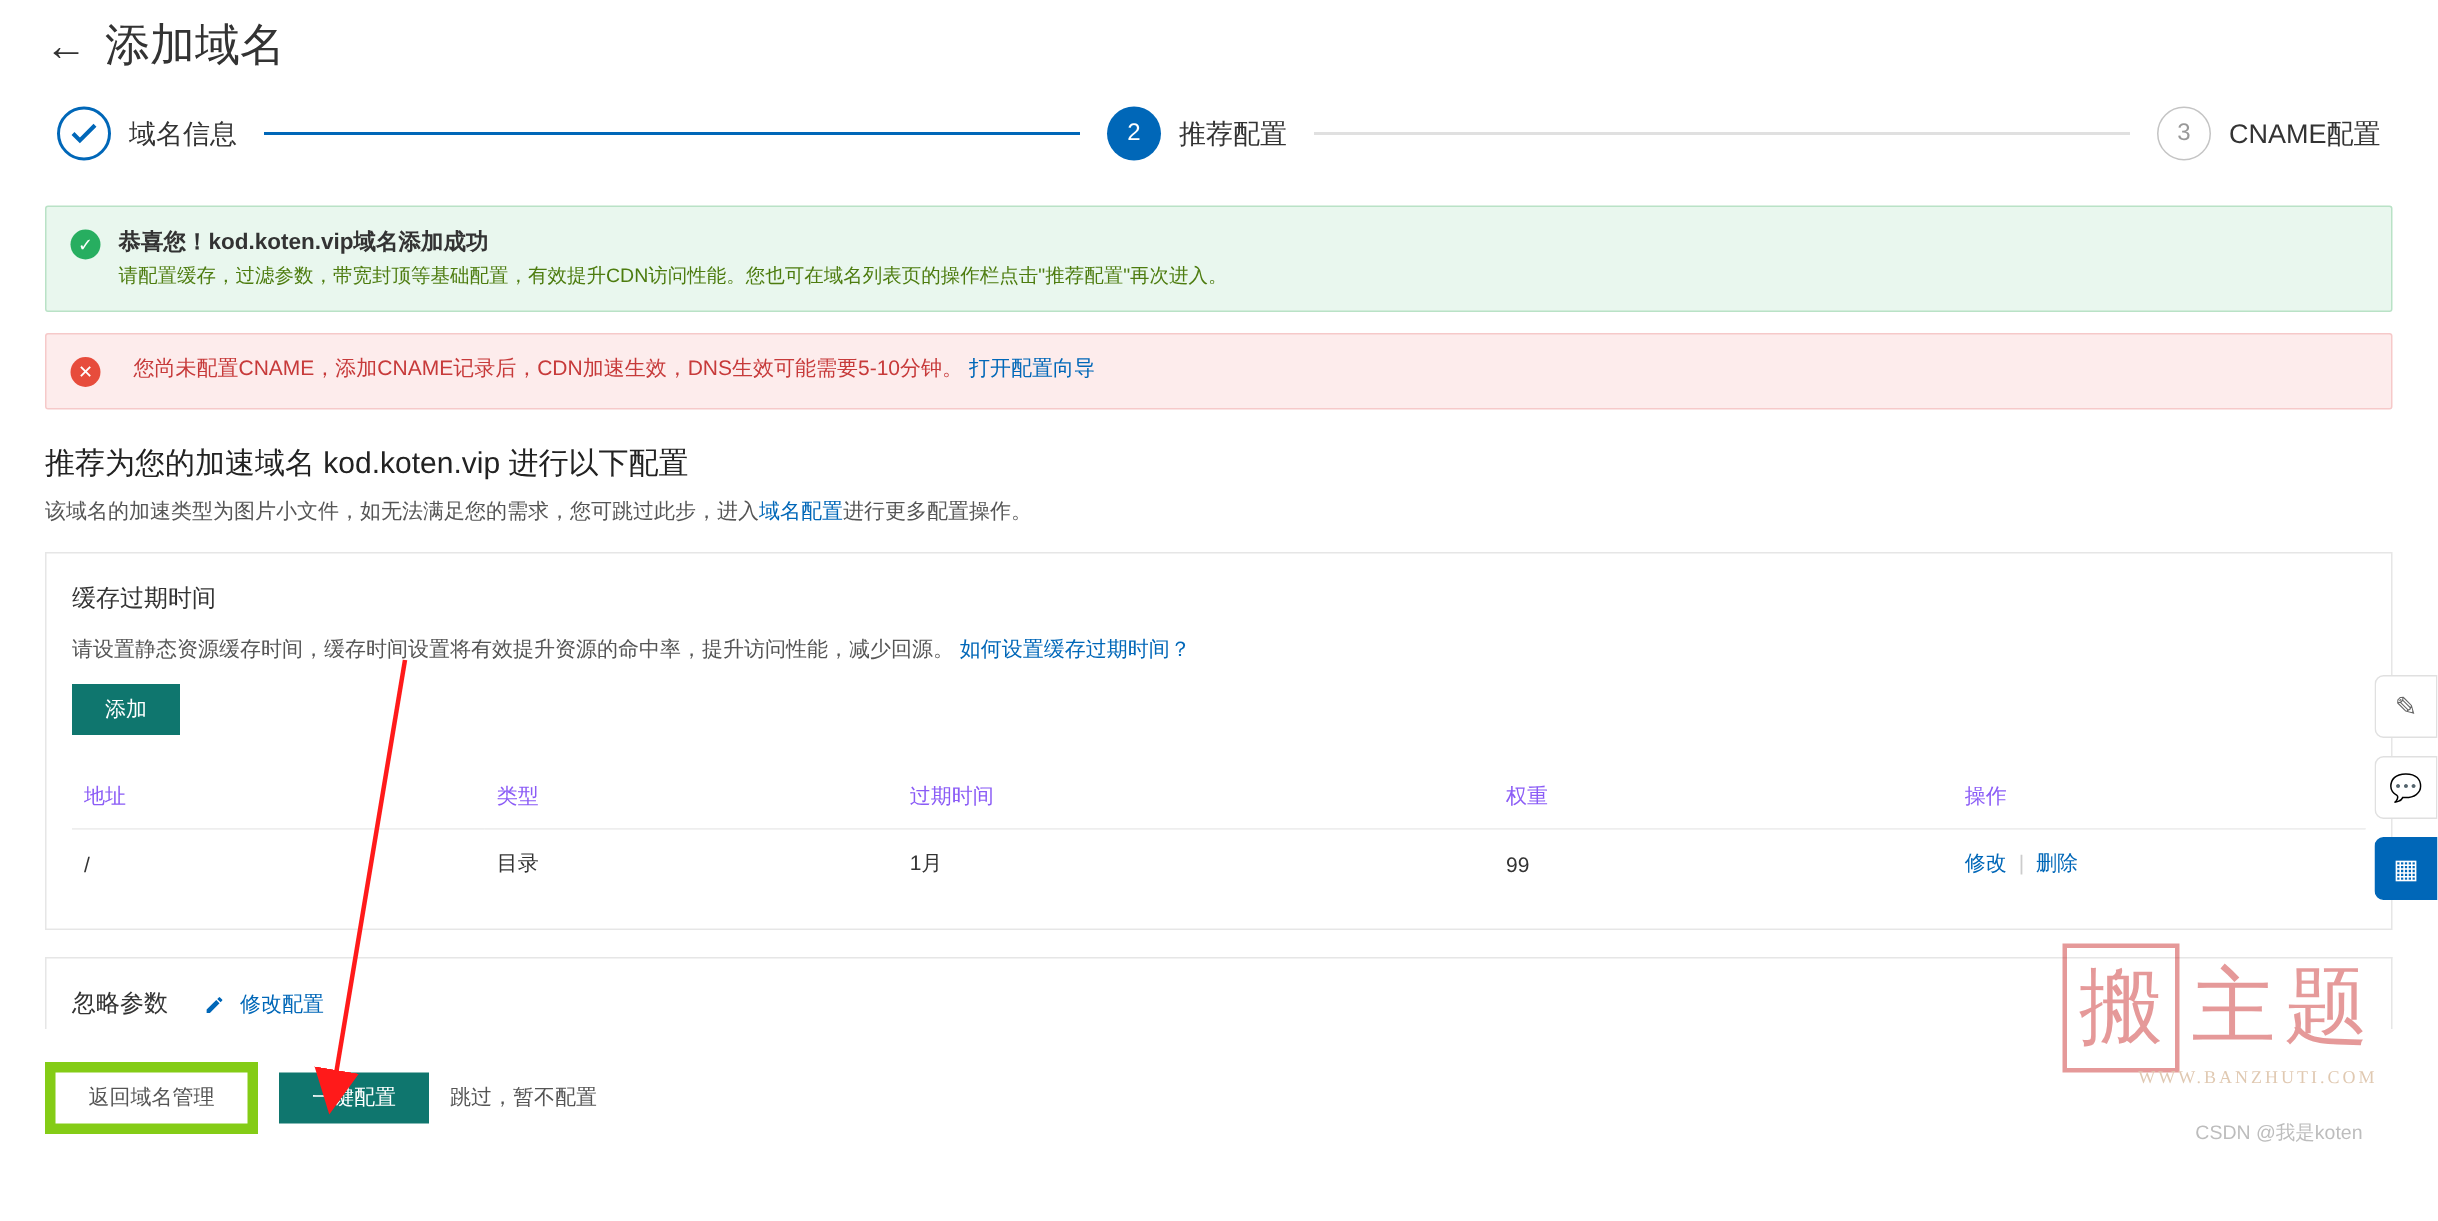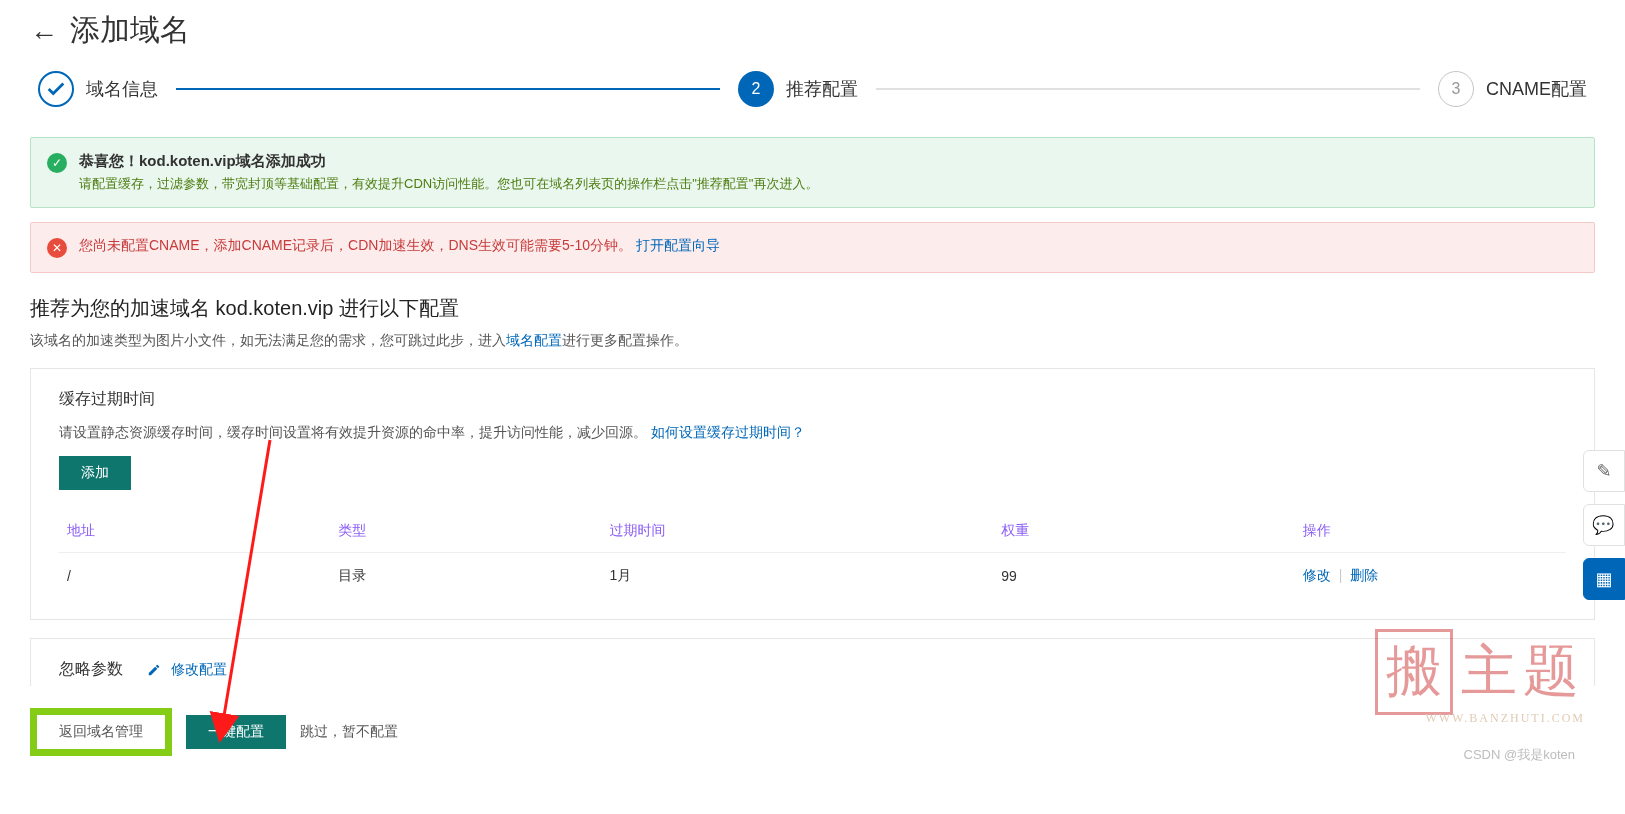--- a/index.html
+++ b/index.html
@@ -20,25 +20,25 @@
   .check-svg { width:22px; height:22px; }
   .alert { border-radius:2px; padding:14px 16px; margin-bottom:14px; display:flex; align-items:flex-start; }
   .alert-success { background:#e9f7ee; border:1px solid #b9e2c6; }
   .alert-error { background:#fdecec; border:1px solid #f6c9c9; }
   .alert-icon { width:20px; height:20px; border-radius:50%; flex-shrink:0; margin-right:12px; display:flex; align-items:center; justify-content:center; font-size:12px; color:#fff; margin-top:1px; }
   .alert-success .alert-icon { background:#27ae60; }
   .alert-error .alert-icon { background:#e74c3c; }
   .alert-body { flex:1; }
   .alert-title { font-weight:600; font-size:15px; color:#333; margin-bottom:4px; }
   .alert-desc { font-size:13px; color:#4d7c0f; }
-  .alert-error .alert-row { color:#c73a3a; font-size:14px; }
+  .alert-error .alert-row { color:#c73a3a; font-size:14px;margin-left:10px; }
   .link { color:#0067b8; cursor:pointer; }
   .section-head { font-size:20px; font-weight:400; margin:22px 0 10px 0; color:#222; }
   .section-sub { font-size:14px; color:#555; margin-bottom:18px; }
-  .card { border:1px solid #e6e6e6; padding:20px 28px; margin-bottom:18px; }
+  .card { border:1px solid #e6e6e6; padding:20px 17px; margin-bottom:18px; }
   .card-title { font-size:16px; font-weight:500; color:#333; margin-bottom:14px; }
   .card-desc { font-size:14px; color:#555; margin-bottom:14px; }
   .btn { display:inline-block; padding:8px 22px; font-size:14px; cursor:pointer; border:none; }
   .btn-primary { background:#0f766e; color:#fff; }
   .btn-default { background:#fff; color:#555; border:7px solid #84cc16; }
   .table { width:100%; margin-top:20px; border-collapse:collapse; }
   .table th { text-align:left; font-weight:400; color:#8b5cf6; font-size:14px; padding:12px 8px; border-bottom:1px solid #eee; }
   .table td { text-align:left; color:#333; font-size:14px; padding:14px 8px; }
   .row-actions .link + .sep { color:#ccc; margin:0 8px; }
   .param-row { display:flex; align-items:center; gap:24px; }

